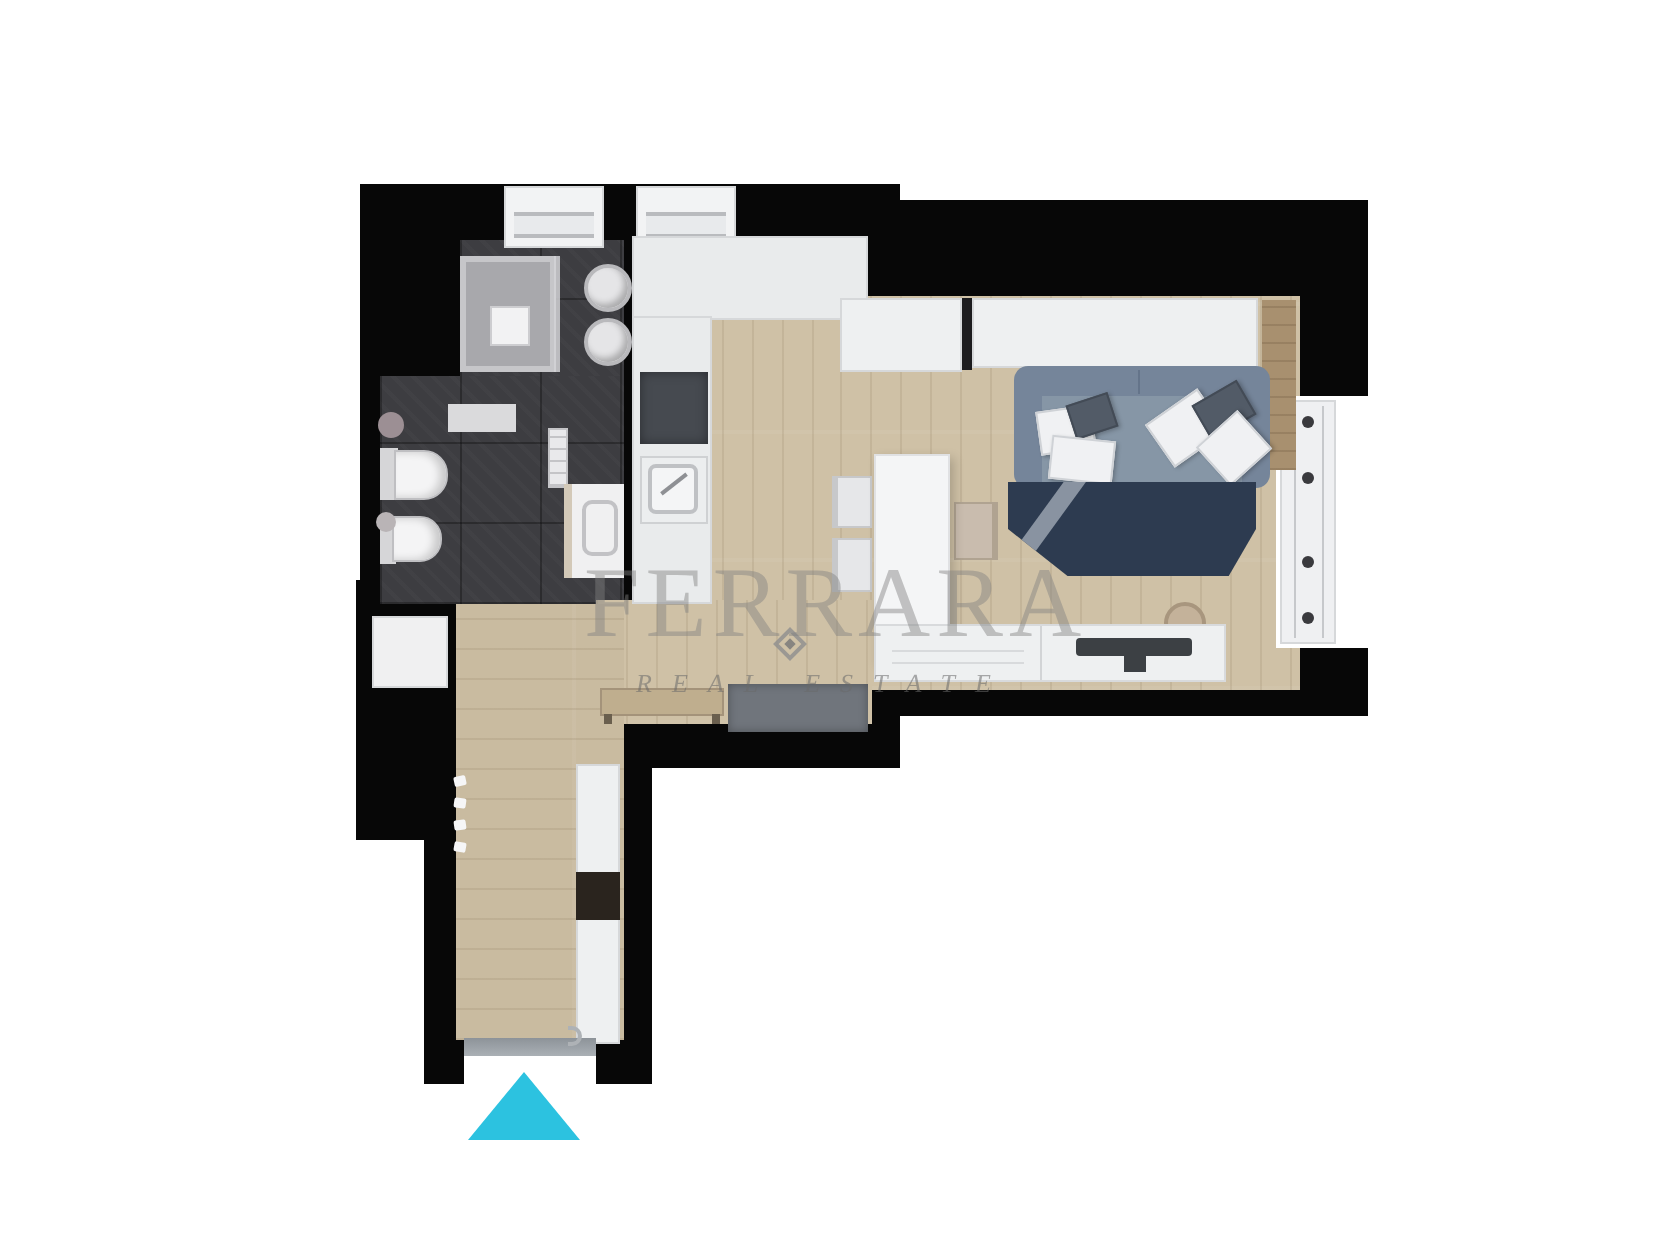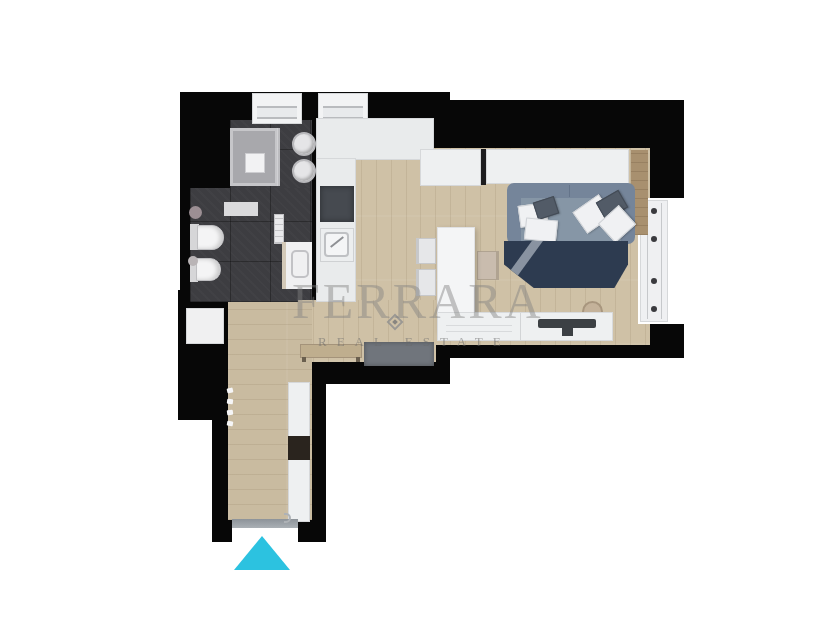--- a/index.html
+++ b/index.html
@@ -19,21 +19,21 @@
   .wood-h{position:absolute;background:#c9bba0;
         background-image:
           repeating-linear-gradient(0deg, rgba(92,70,38,.10) 0 1px, transparent 1px 15px),
           repeating-linear-gradient(90deg, rgba(255,255,255,.05) 0 2px, transparent 2px 58px);}
   .whitebox{position:absolute;background:#eef0f1;border:1px solid #d6d8da;box-sizing:border-box;}
   .dot{position:absolute;border-radius:50%;}
   .glaze{position:absolute;left:4px;right:4px;height:9px;border-top:2px solid #b9bbbe;border-bottom:2px solid #b9bbbe;background:#e8eaec;}
   .watermark-main{position:absolute;font-size:50px;letter-spacing:3px;color:rgba(128,128,128,.45);white-space:nowrap;z-index:60;}
   .watermark-badge{position:absolute;width:63px;height:64px;background:rgba(104,110,98,.82);color:rgba(252,252,252,.88);
       font-size:40px;text-align:center;line-height:64px;letter-spacing:1px;z-index:61;}
-  .watermark-tag{position:absolute;font-size:13px;letter-spacing:10px;color:rgba(105,105,105,.55);white-space:nowrap;z-index:60;}
+  .watermark-tag{position:absolute;font-size:13px;letter-spacing:10px;color:rgba(105,105,105,.55);white-space:nowrap;z-index:60;font-style:italic;}
   .tri{position:absolute;width:0;height:0;border-left:28px solid transparent;border-right:28px solid transparent;z-index:70;}
   .pillow{position:absolute;background:#f0f1f3;border:1px solid #cfd2d6;box-shadow:1px 1px 2px rgba(0,0,0,.25);}
   .pillow-dark{background:#525b67;border-color:#434b56;}
 </style>
 </head>
 <body>
 
 <div class="canvas">
 
   <div class="wall" style="left:180px;top:92px;width:264px;height:240px;"></div>

